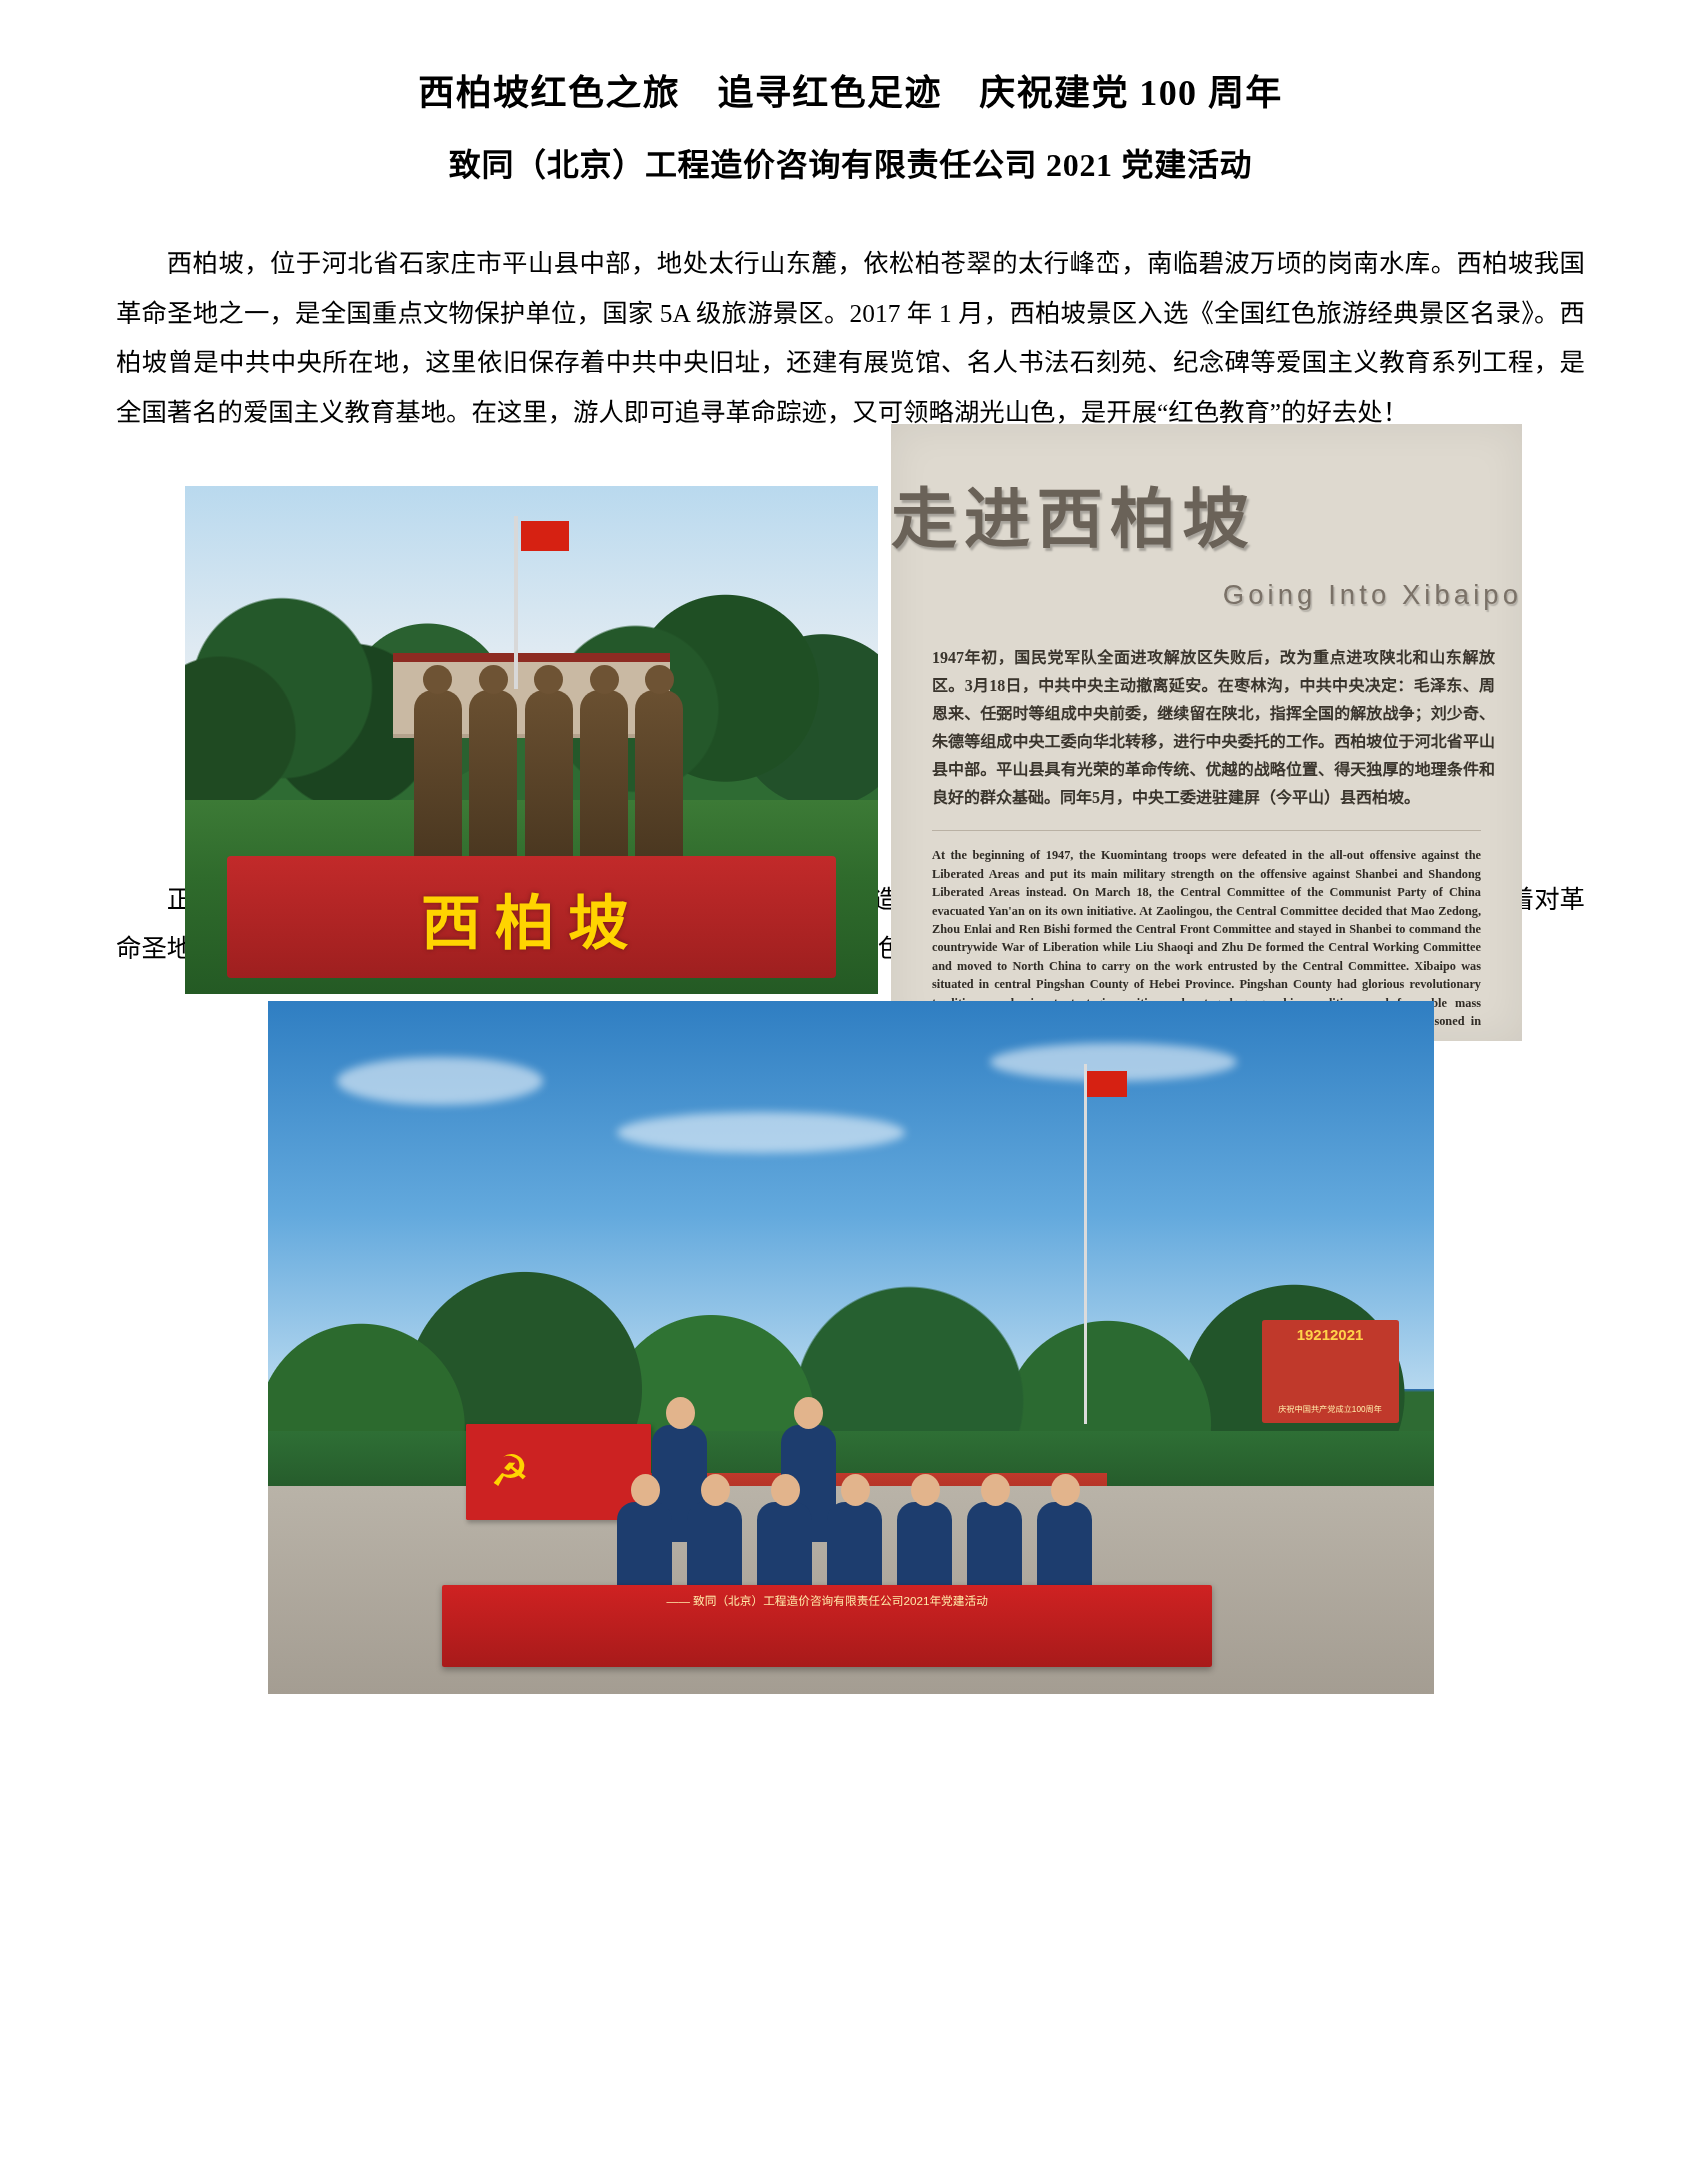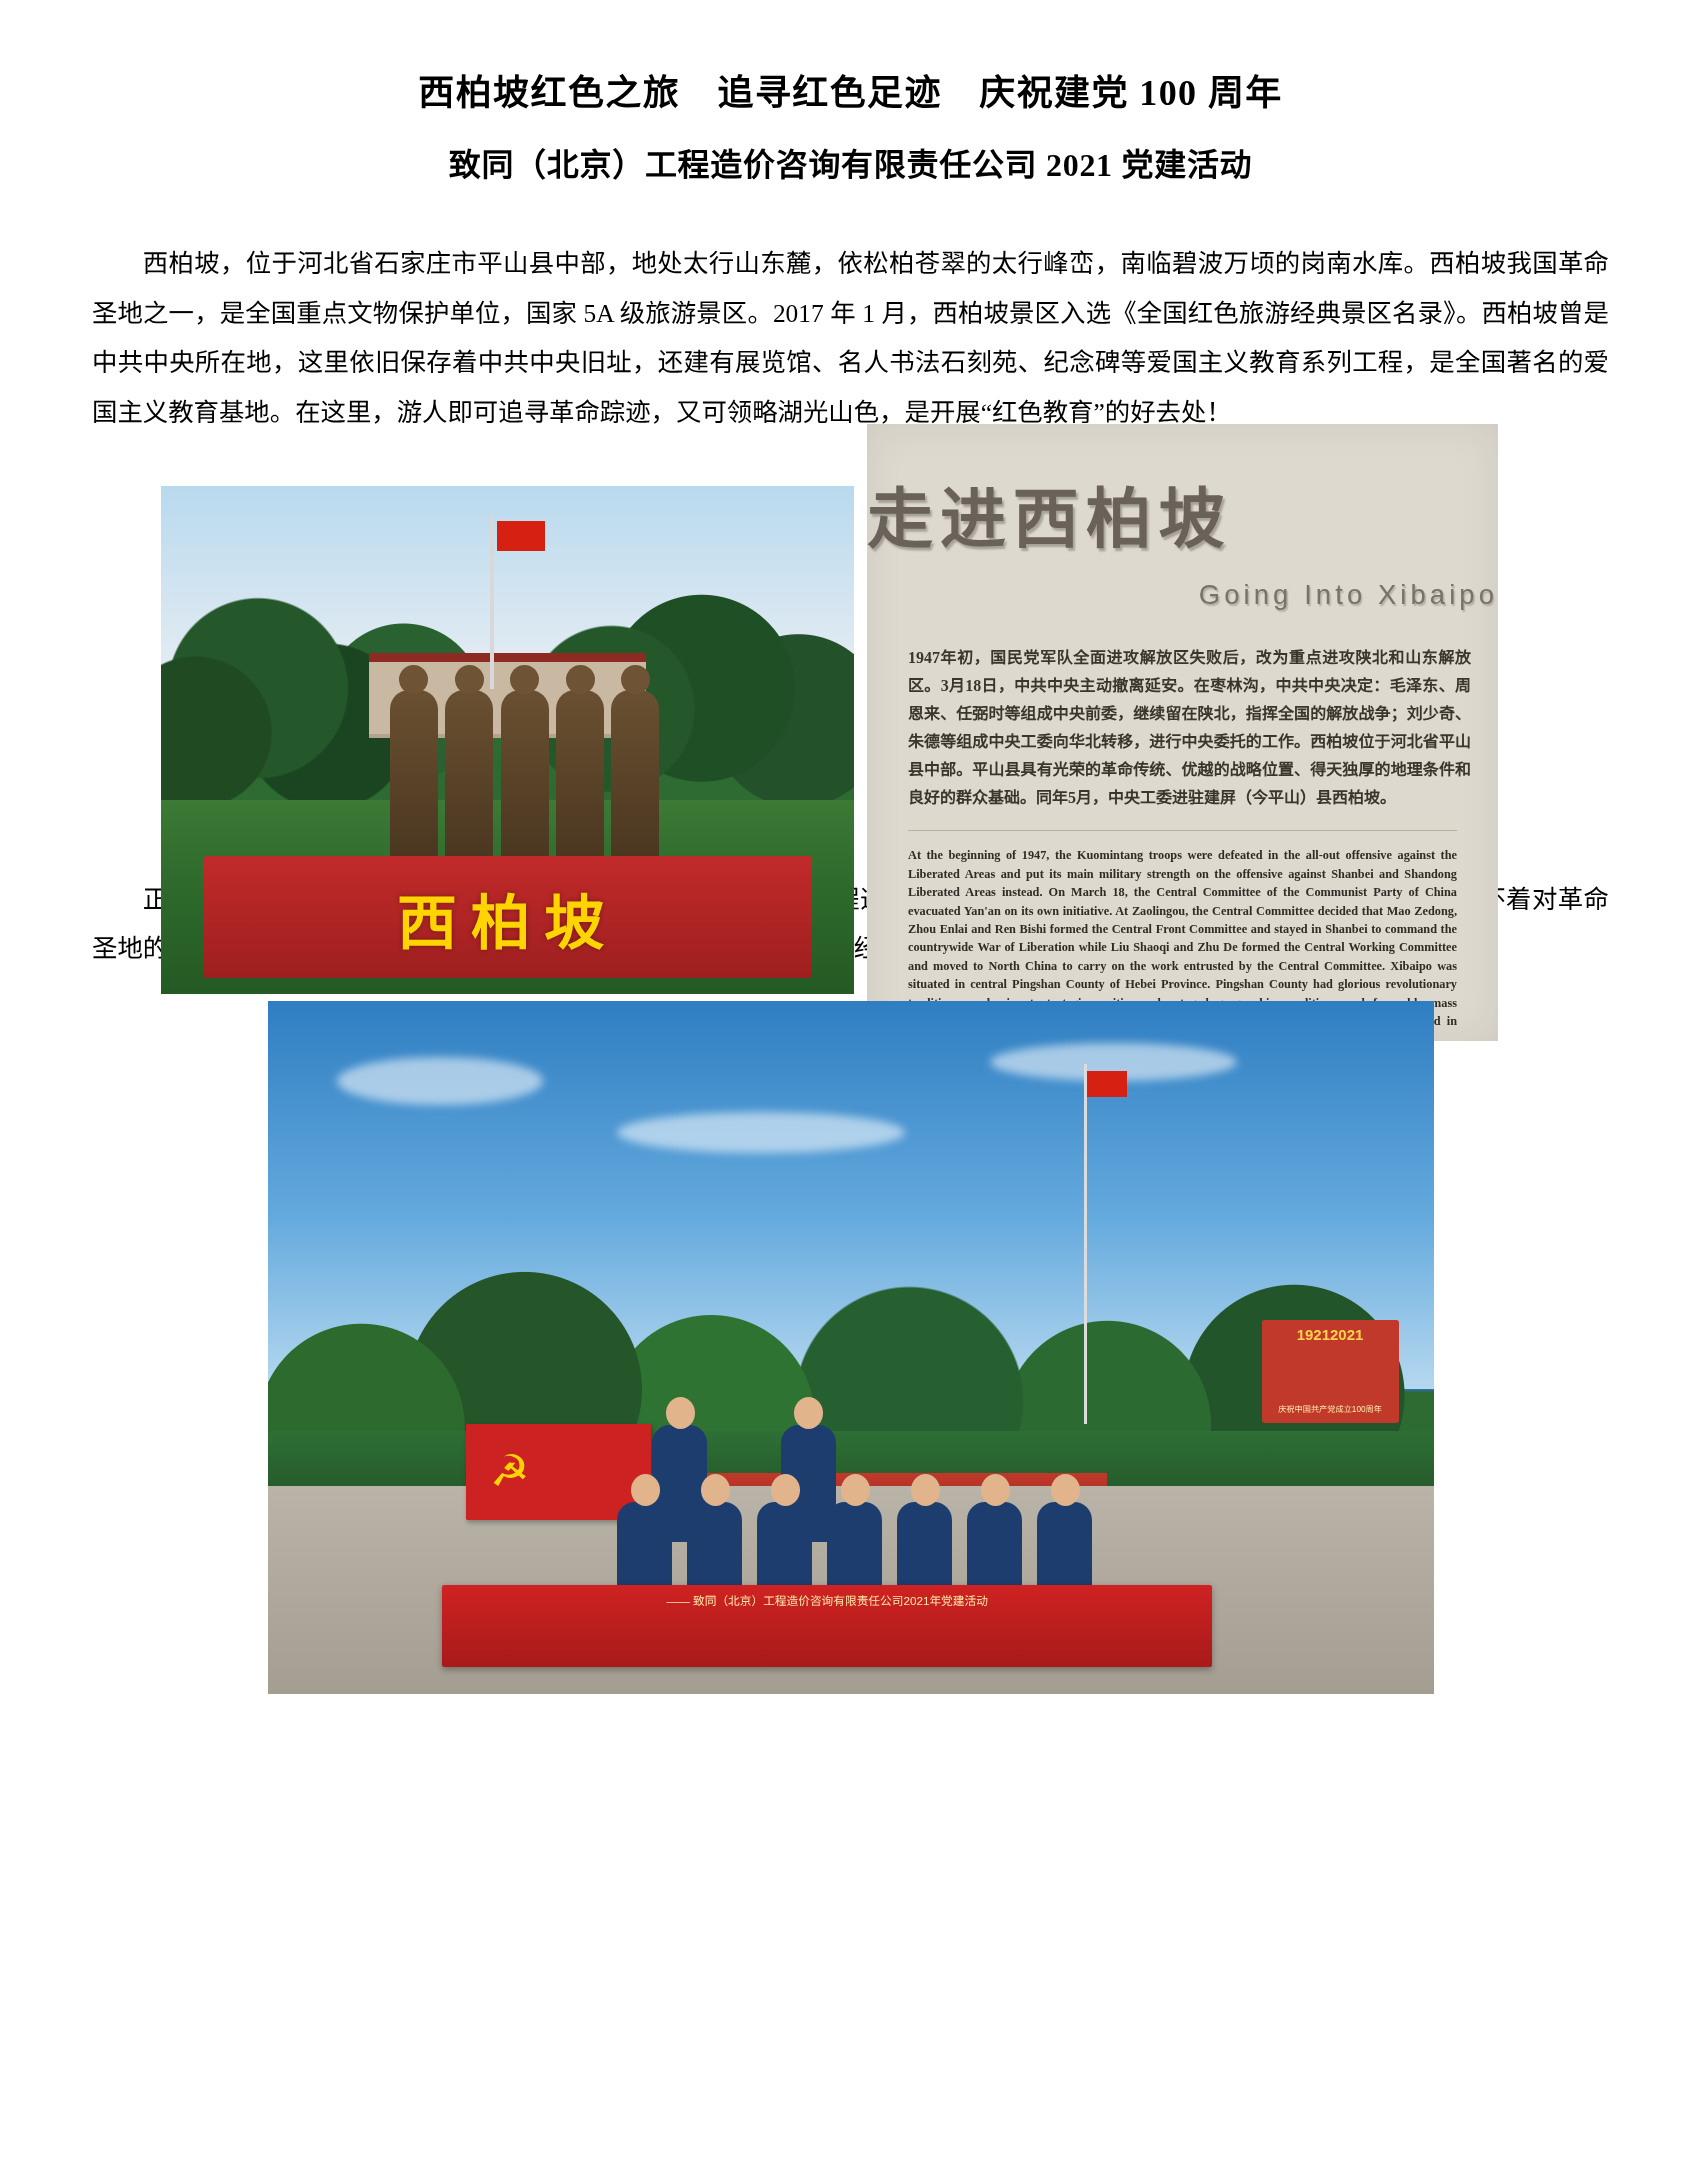--- a/index.html
+++ b/index.html
@@ -13,21 +13,21 @@
     height: 2161px;
     font-family: "Liberation Serif", "DejaVu Serif", serif;
     color: #000000;
     position: relative;
     overflow: hidden;
   }
   .page {
     width: 1701px;
     height: 2161px;
     box-sizing: border-box;
-    padding: 0 92px;
+    padding: 0 116px;
     position: relative;
   }
   .title-block {
     padding-top: 69px;
     text-align: center;
   }
   .title-main {
     font-size: 36px;
     font-weight: bold;
     line-height: 1.35;

